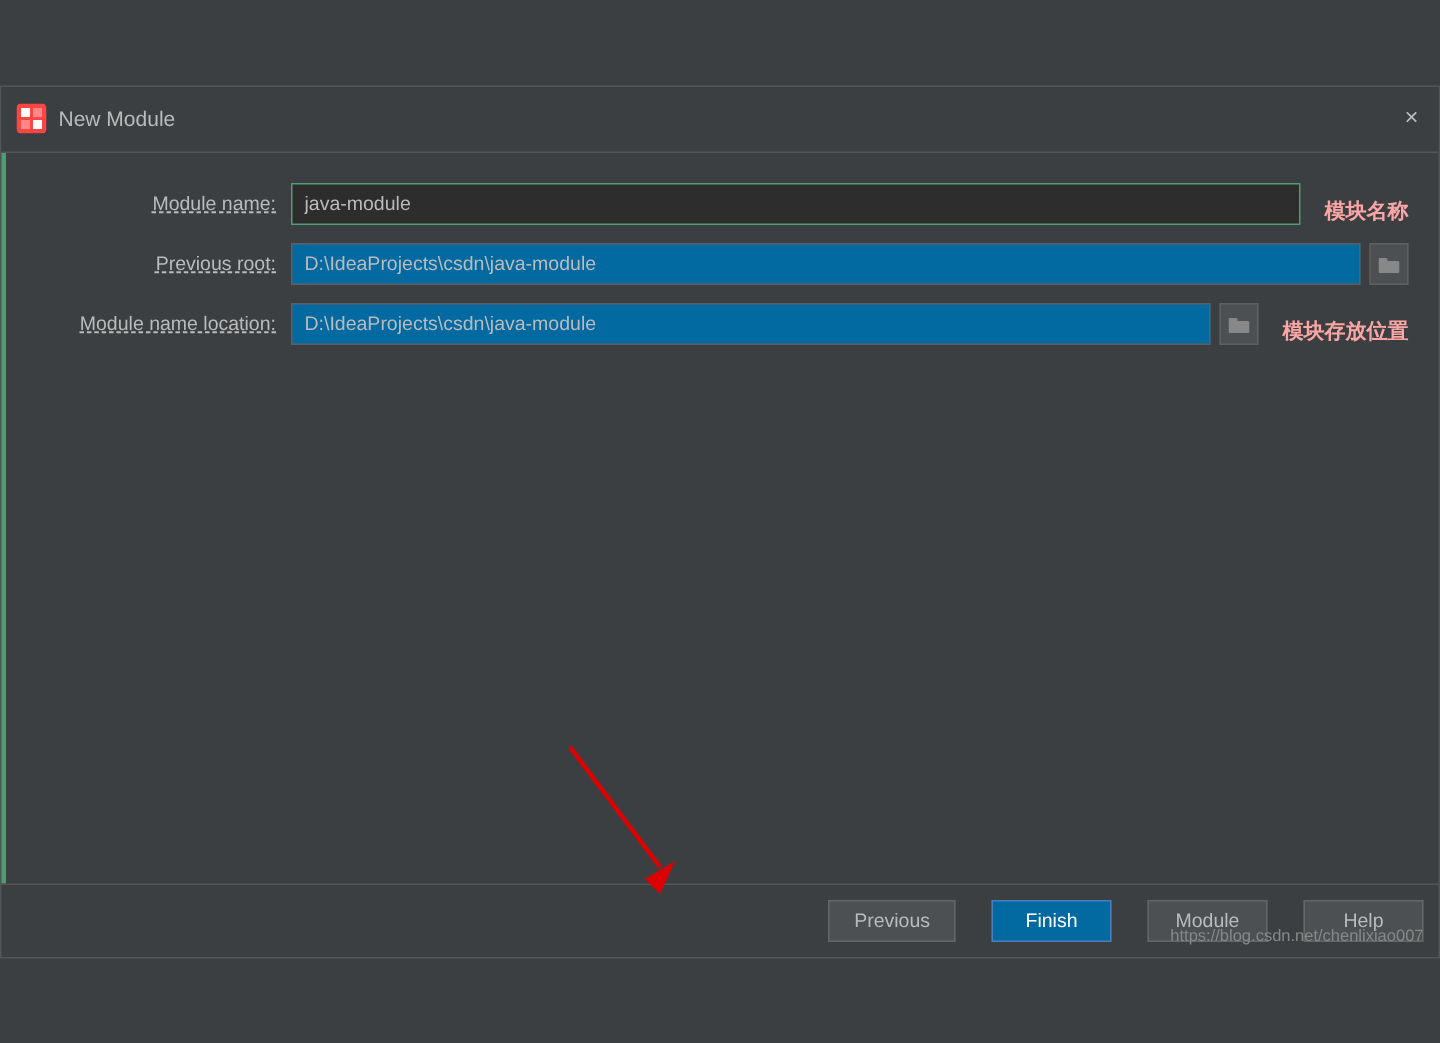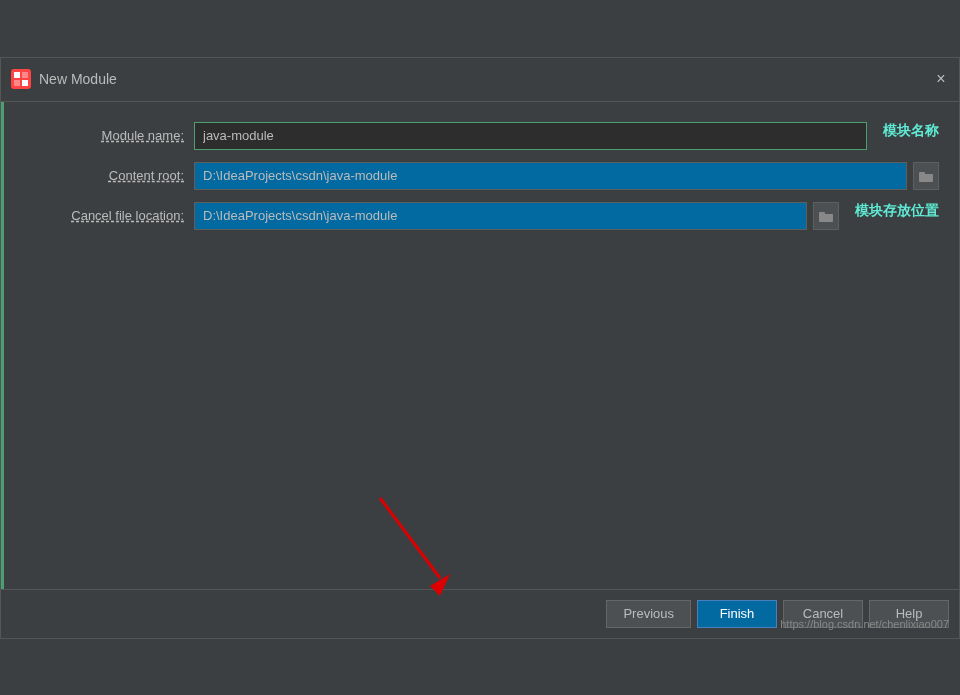--- a/index.html
+++ b/index.html
@@ -103,21 +103,21 @@
     }
 
     .field-label span {
       text-decoration: underline;
       text-decoration-style: dashed;
     }
 
     .field-input-wrapper {
       flex: 1;
       display: flex;
-      align-items: flex-start;
+      align-items: flex-end;
       gap: 6px;
     }
 
     .field-input {
       flex: 1;
       height: 28px;
       background: #0369a1;
       border: 1px solid #5e6060;
       color: #bbbbbb;
       padding: 0 8px;
@@ -137,37 +137,37 @@
       border: 1px solid #5e6060;
       color: #bbbbbb;
       cursor: pointer;
       display: flex;
       align-items: center;
       justify-content: center;
       font-size: 14px;
     }
 
     .annotation {
-      color: #5eead4;
+      color: #fca5a5;
       font-size: 14px;
       font-weight: bold;
       margin-left: 10px;
     }
 
     .spacer {
       flex: 1;
     }
 
     .button-bar {
       display: flex;
       align-items: center;
       justify-content: flex-end;
       padding: 10px 10px 10px 10px;
       border-top: 1px solid #555555;
-      gap: 6px;
+      gap: 24px;
       flex-shrink: 0;
     }
 
     .btn {
       height: 28px;
       padding: 0 16px;
       font-size: 13px;
       cursor: pointer;
       border: 1px solid #666666;
       color: #bbbbbb;
@@ -216,36 +216,36 @@
         <span>Module name:</span>
       </div>
       <div class="field-input-wrapper">
         <input type="text" class="field-input active" value="java-module" style="">
         <span class="annotation">模块名称</span>
       </div>
     </div>
 
     <div class="field-row">
       <div class="field-label">
-        <span>Content root:</span>
+        <span>Previous root:</span>
       </div>
       <div class="field-input-wrapper">
         <input type="text" class="field-input" value="D:\IdeaProjects\csdn\java-module" style="">
         <button class="browse-btn">
           <svg width="14" height="12" viewBox="0 0 14 12" fill="none" xmlns="http://www.w3.org/2000/svg">
             <rect x="0" y="4" width="14" height="8" rx="1" fill="#888"></rect>
             <rect x="0" y="2" width="6" height="4" rx="1" fill="#888"></rect>
           </svg>
         </button>
       </div>
     </div>
 
     <div class="field-row">
       <div class="field-label">
-        <span>Cancel file location:</span>
+        <span>Module name location:</span>
       </div>
       <div class="field-input-wrapper">
         <input type="text" class="field-input" value="D:\IdeaProjects\csdn\java-module" style="">
         <button class="browse-btn">
           <svg width="14" height="12" viewBox="0 0 14 12" fill="none" xmlns="http://www.w3.org/2000/svg">
             <rect x="0" y="4" width="14" height="8" rx="1" fill="#888"></rect>
             <rect x="0" y="2" width="6" height="4" rx="1" fill="#888"></rect>
           </svg>
         </button>
         <span class="annotation">模块存放位置</span>
@@ -256,18 +256,18 @@
   </div>
 
   <svg style="position:absolute; bottom:30px; left:50%; transform:translateX(-160px); pointer-events:none;" width="160" height="130" viewBox="0 0 160 130" fill="none" xmlns="http://www.w3.org/2000/svg">
     <line x1="60" y1="20" x2="120" y2="100" stroke="#DD0000" stroke-width="3"></line>
     <polygon points="110,108 130,96 120,118" fill="#DD0000"></polygon>
   </svg>
 
   <div class="button-bar">
     <button class="btn">Previous</button>
     <button class="btn btn-primary">Finish</button>
-    <button class="btn">Cancel</button>
+    <button class="btn">Module</button>
     <button class="btn">Help</button>
   </div>
 
   <div class="watermark">https://blog.csdn.net/chenlixiao007</div>
 </div>
 
 </body></html>

